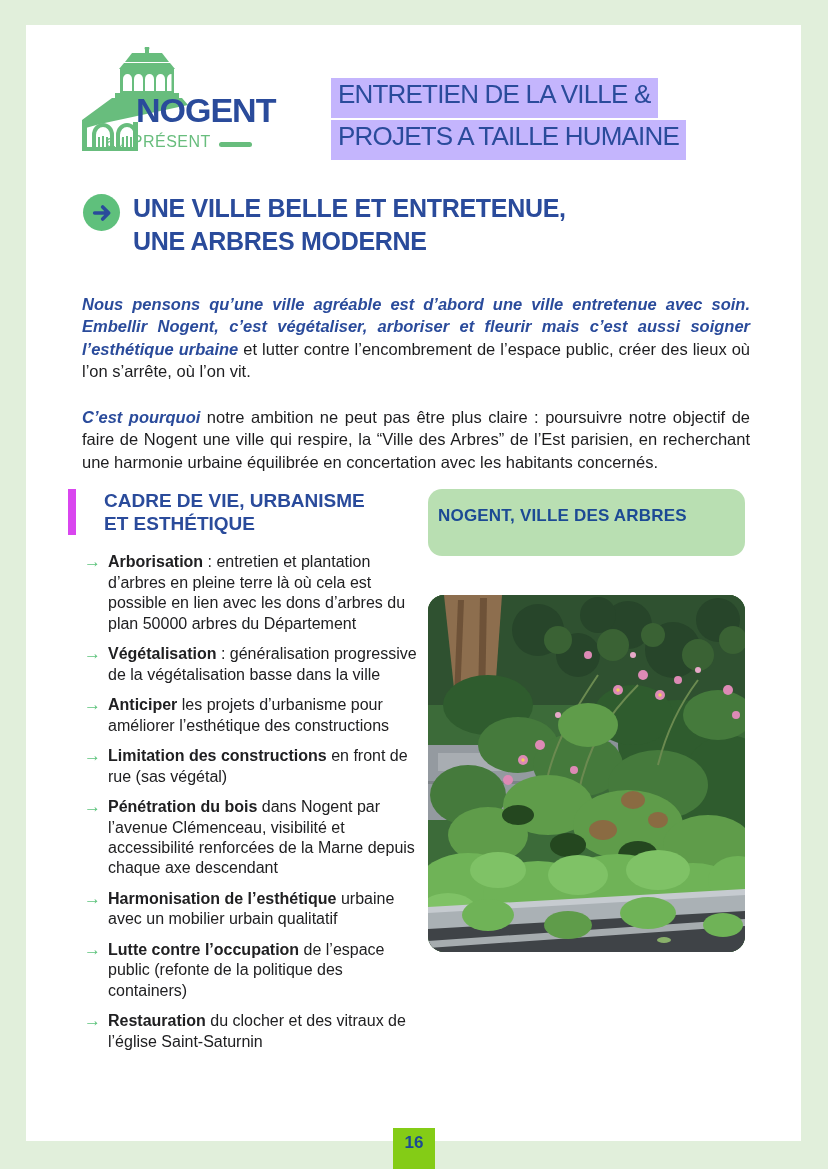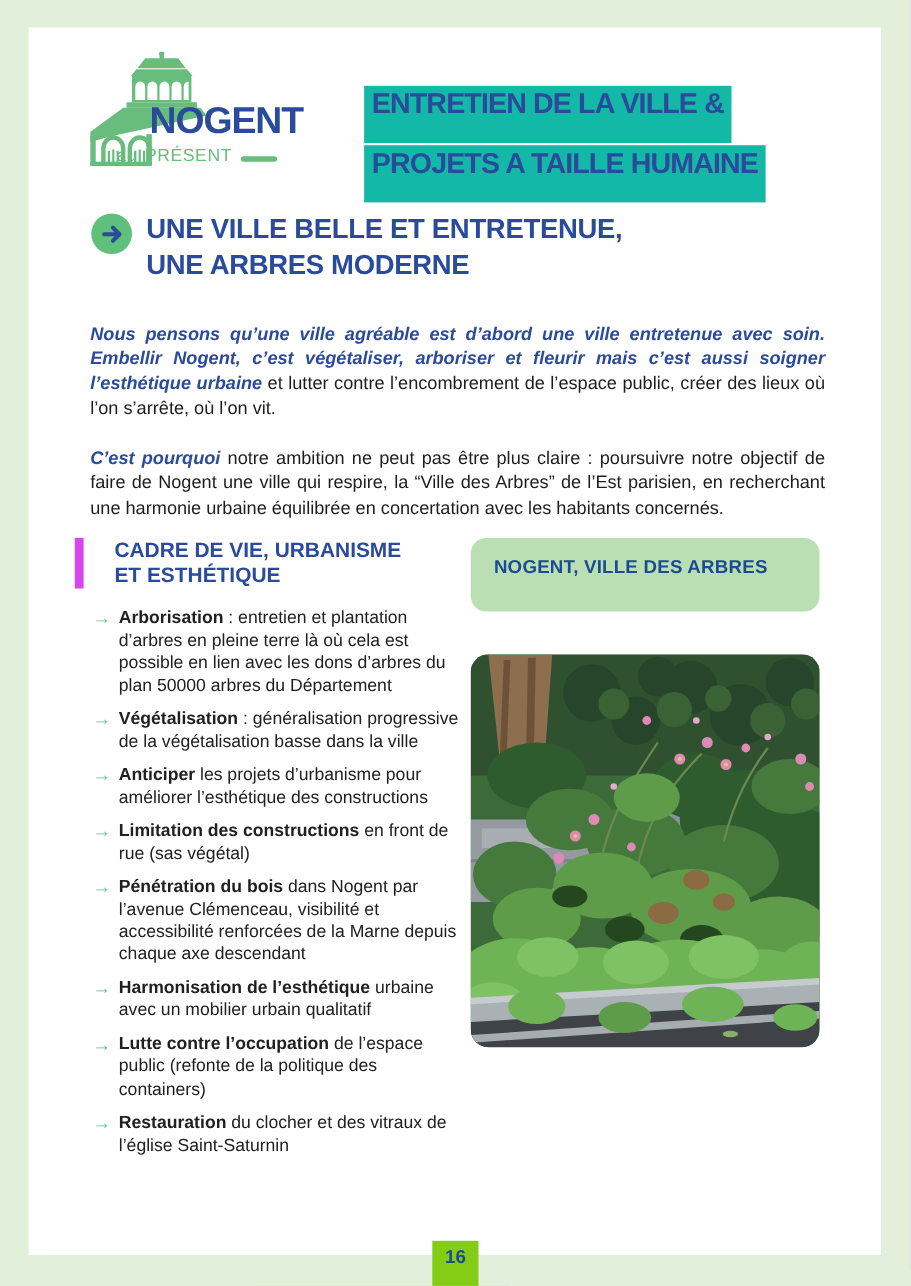--- a/index.html
+++ b/index.html
@@ -24,23 +24,23 @@
   .logo .tagline {
     position: absolute; left: 26px; top: 88px; font-size: 16px; color: #68bd7d;
     letter-spacing: 0.5px; display: flex; align-items: baseline; white-space: nowrap;
   }
   .logo .tagline .au { text-transform: none; margin-right: 7px; }
   .logo .dash { width: 33px; height: 5px; background: #68bd7d; border-radius: 3px; margin-left: 8px; align-self: flex-end; margin-bottom: 4px; }
 
   
   .banner { position: absolute; left: 305px; top: 53px; width: 445px; }
   .banner .bline {
-    display: table; background: #14b8a6; color: #2a4b9b;
-    font-weight: 700; font-size: 26px; letter-spacing: -0.8px;
-    padding: 1px 7px 20px; margin-bottom: 2px; white-space: nowrap;
+    display: table; background: #c4b5fd; color: #2a4b9b;
+    font-weight: 400; font-size: 26px; letter-spacing: -0.8px;
+    padding: 1px 7px 8px; margin-bottom: 2px; white-space: nowrap;
   }
 
   
   .section-head { position: absolute; left: 57px; top: 167px; display: flex; gap: 13px; }
   .circle {
     width: 37px; height: 37px; border-radius: 50%; background: #5fc07c;
     flex: none; display: flex; align-items: center; justify-content: center; margin-top: 2px;
   }
   .section-title {
     font-size: 25px; font-weight: 800; color: #2a4b9b; line-height: 1.3; letter-spacing: -0.3px;
@@ -61,21 +61,21 @@
   .leftcol ul { list-style: none; margin: 0; padding: 0 0 0 16px; }
   .leftcol li {
     position: relative; padding-left: 24px; margin-bottom: 10px;
     font-size: 16px; line-height: 1.28; color: #202022;
   }
   .leftcol li .arr { position: absolute; left: 0; top: -1px; color: #5fc47e; font-weight: 700; font-size: 17px; }
   .leftcol li b { font-weight: 700; }
 
   
   .rightcol { position: absolute; left: 402px; top: 464px; width: 317px; }
-  .greenbox { background: #b9dfb2; border-radius: 14px; padding: 17px 21px 19px; }
+  .greenbox { background: #b9dfb2; border-radius: 14px; padding: 17px 10px 19px; }
   .greenbox .boxtitle { margin: 0 0 11px; font-size: 17px; color: #1c4a94; font-weight: 800; letter-spacing: 0.2px; }
   .greenbox .boxbody { margin: 0; font-size: 17.5px; font-weight: 700; color: #2a5caa; line-height: 1.3; }
   .photo { margin-top: 39px; width: 317px; height: 357px; border-radius: 16px; overflow: hidden; background: #3c6b39; }
   .photo svg { display: block; }
 
   
   .pagenum {
     position: absolute; left: 393px; top: 1128px; width: 42px; height: 41px;
     background: #84cc16; color: #1c4a94; font-weight: 700; font-size: 17px;
     text-align: center; padding-top: 5px;

